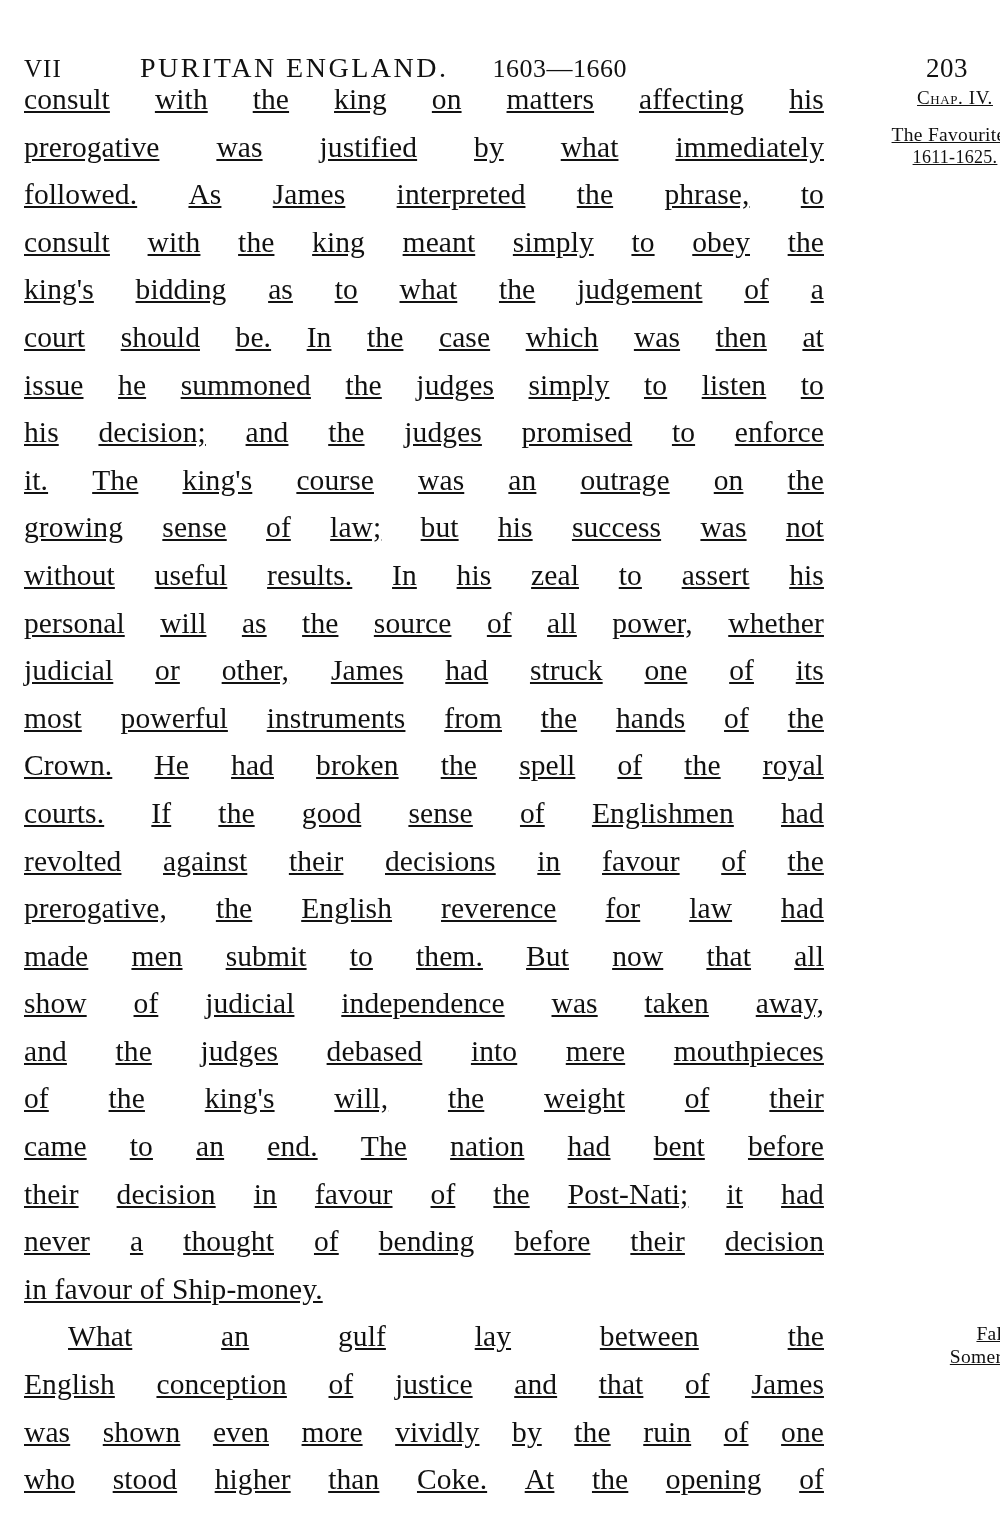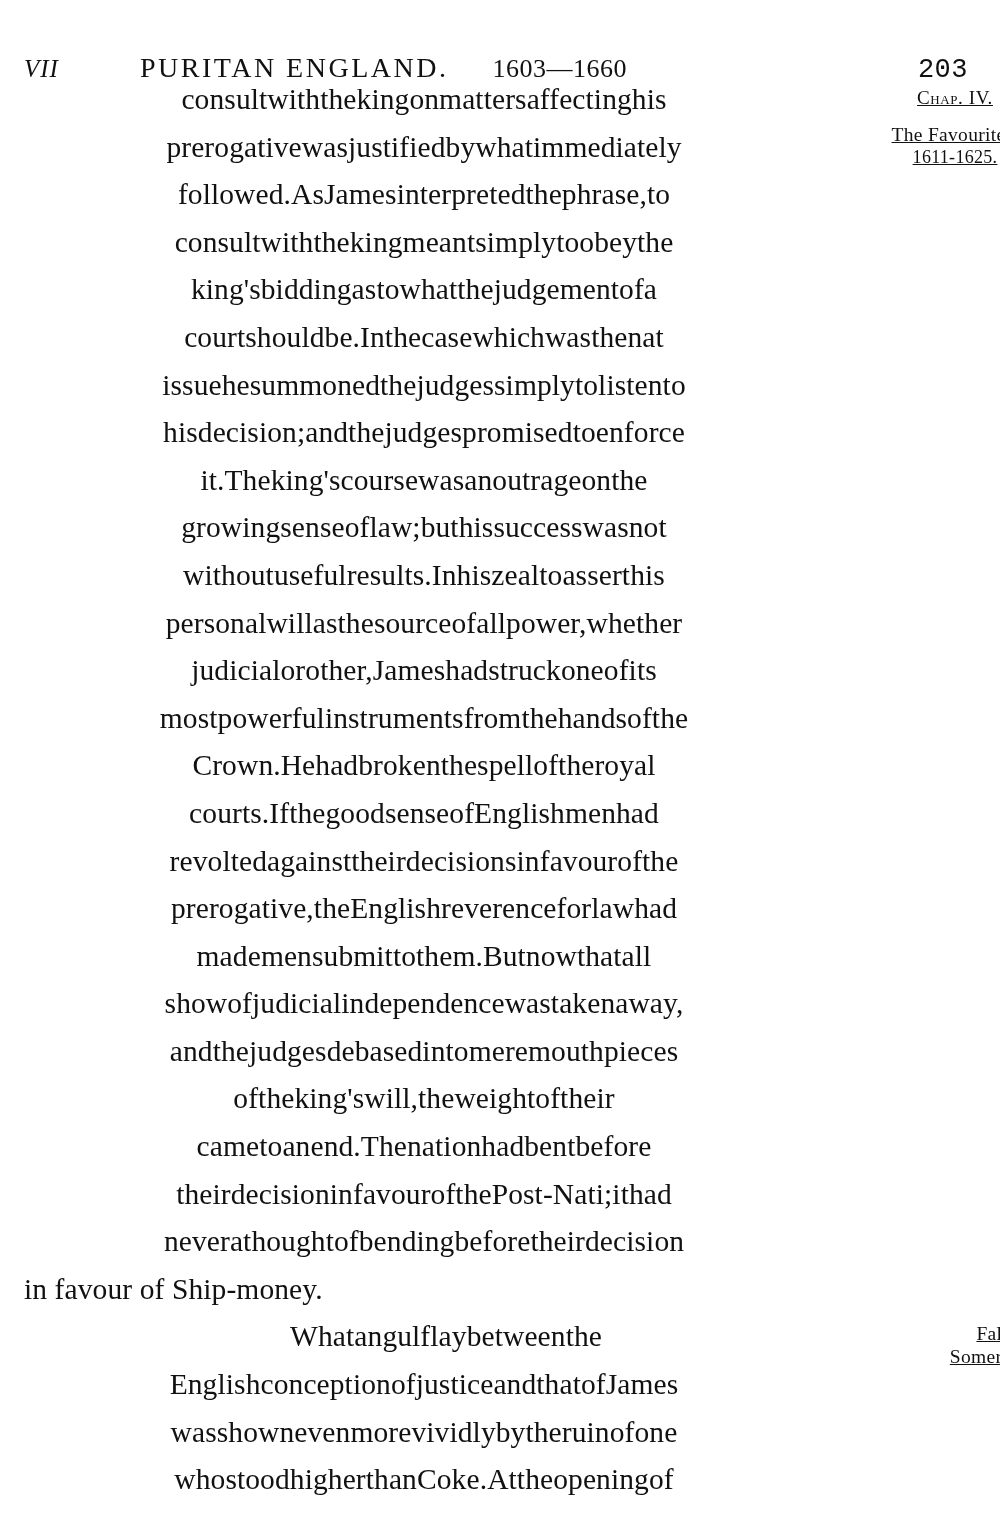--- a/index.html
+++ b/index.html
@@ -30,64 +30,63 @@
     height: 40px;
     display: flex;
     align-items: baseline;
     font-size: 27px;
     letter-spacing: 0.5px;
   }
   .rh-folio-left {
     width: 96px;
     font-size: 25px;
     letter-spacing: 1px;
-    font-style: italic;
   }
   .rh-title {
     flex: 0 0 auto;
     font-size: 28px;
     letter-spacing: 2.5px;
     margin-left: 20px;
   }
   .rh-dates {
     margin-left: 44px;
     font-size: 26px;
     letter-spacing: 0.5px;
     margin-top: 38px;
   }
   .rh-folio-right {
     margin-left: auto;
     font-size: 27px;
     letter-spacing: 0.5px;
     padding-right: 8px;
-    font-family: Liberation Mono, monospace;
   }
 
   
   .textblock {
     position: absolute;
     top: 76px;
     left: 24px;
     width: 800px;
   }
   .para {
     margin: 0;
     font-size: 29.5px;
     line-height: 47.6px;
     text-align: justify;
     text-justify: inter-word;
     letter-spacing: 0.1px;
   }
   
   .line {
     display: flex;
-    justify-content: center;
+    justify-content: space-between;
     white-space: nowrap;
     font-size: 29.5px;
     line-height: 47.6px;
+    text-decoration: underline;
   }
   .line.last {
     display: block;
   }
   .line.indent-first {
     padding-left: 44px;
   }
   .line > span {
     display: inline-block;
   }

